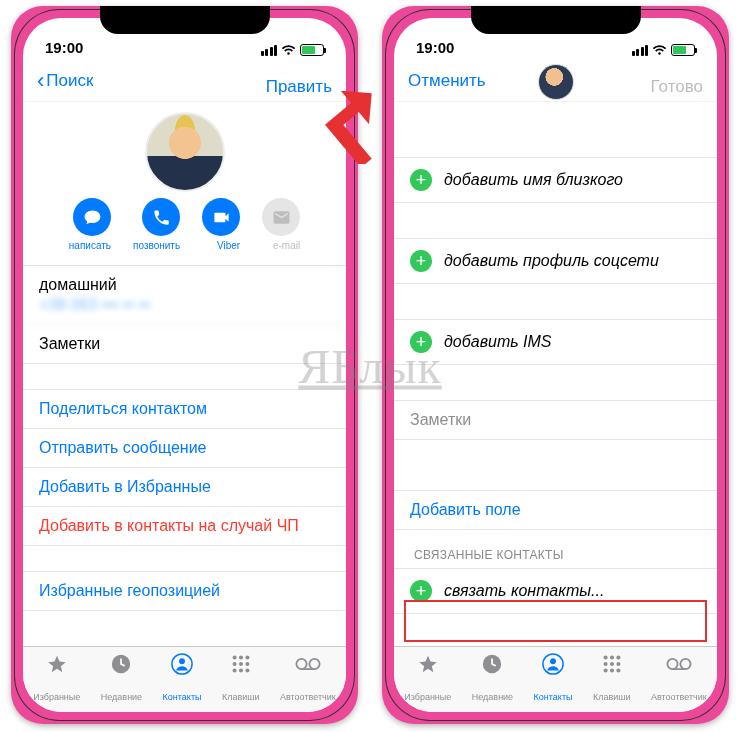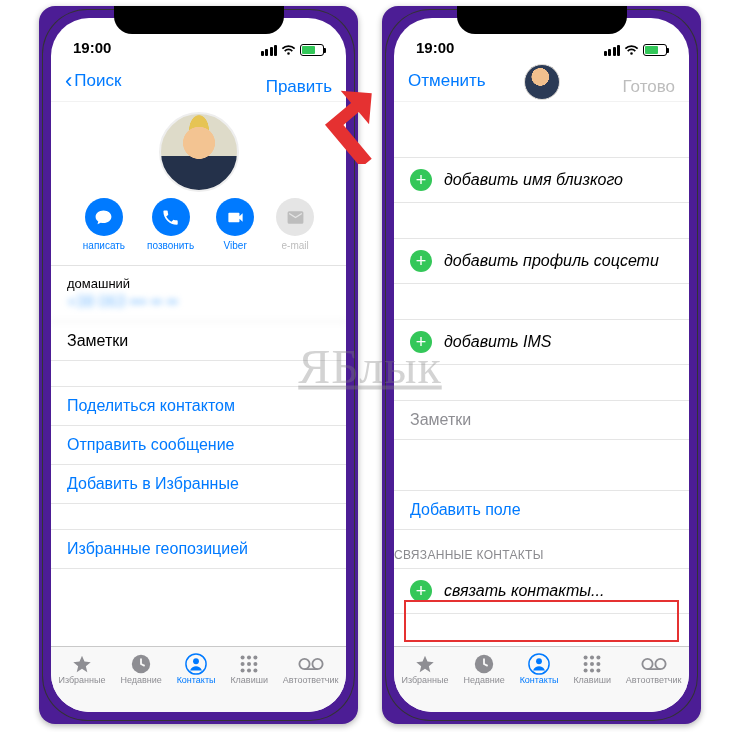--- a/index.html
+++ b/index.html
@@ -1,20 +1,20 @@
 <!DOCTYPE html>
 <html><head>
 <meta charset="utf-8">
 <style>
   * { box-sizing: border-box; margin: 0; padding: 0; font-family: -apple-system, "Helvetica Neue", Arial, sans-serif; }
   body { background: #fff; width: 740px; height: 732px; position: relative; }
   .phones { display: flex; gap: 24px; justify-content: center; padding: 6px 0; }
   .phone {
-    width: 319px; height: 718px; background: #4c1d95;
-    border-radius: 16px; padding: 12px; position: relative;
+    width: 347px; height: 718px; background: #ec4899;
+    border-radius: 32px; padding: 12px; position: relative;
     box-shadow: 0 2px 6px rgba(0,0,0,.3);
   }
   .phone::after {
     content:""; position:absolute; inset:3px; border-radius:45px;
     box-shadow: inset 0 0 0 1px #333; pointer-events:none;
   }
   .screen {
     width: 100%; height: 100%; background: #fff;
     border-radius: 38px; overflow: hidden; position: relative;
     display:flex; flex-direction:column;
@@ -68,61 +68,61 @@
       radial-gradient(circle at 50% 38%, #f3c492 0 26%, transparent 27%),
       radial-gradient(ellipse at 50% 22%, #e6c454 0 18%, transparent 19%),
       linear-gradient(180deg, #dedbc9 0 55%, #24314a 55% 100%);
     border: 2px solid #eee;
   }
   .contact-name { text-align:center; font-size:24px; font-weight:400; margin-bottom:10px; }
   .action-row {
     display:flex; justify-content:center; gap:22px; padding-bottom:14px;
     border-bottom:.5px solid #e2e2e2;
   }
-  .action { display:flex; flex-direction:column; align-items:center; gap:4px; }
+  .action { display:flex; flex-direction:column; align-items:flex-end; gap:4px; }
   .action .circ {
     width:38px; height:38px; border-radius:50%; background:#007aff;
     display:flex; align-items:center; justify-content:center;
   }
   .action.disabled .circ { background:#e5e5e5; }
   .action .circ svg { width:19px; height:19px; fill:#fff; }
   .action.disabled .circ svg { fill:#bdbdbd; }
   .action-label { font-size:10px; color:#007aff; }
   .action.disabled .action-label { color:#bdbdbd; }
   .cell {
     padding: 10px 16px; border-bottom:.5px solid #e5e5e5;
     font-size:16px; color:#007aff; background:#fff;
   }
   .cell.black { color:#000; }
   .cell.red { color:#ff3b30; }
-  .cell.small-label { font-size:13px; color:#000; padding-bottom:2px; border-bottom:none; }
+  .cell.small-label { font-size:16px; color:#000; padding-bottom:2px; border-bottom:none; }
   .blur-val { color:#7fbfff; filter: blur(3px); font-size:16px; padding:0 16px 10px; border-bottom:.5px solid #e5e5e5; }
   .spacer { height:26px; background:#fff; border-bottom:.5px solid #e5e5e5; }
   
   .edit-list { background:#fff; }
   .edit-row {
     display:flex; align-items:center; gap:12px;
     padding:11px 16px; border-bottom:.5px solid #e5e5e5; font-size:16px;
   }
   .edit-row .plus {
     width:22px; height:22px; border-radius:50%; background:#34c759;
     display:flex; align-items:center; justify-content:center; color:#fff;
     font-size:18px; line-height:1; flex-shrink:0;
   }
   .edit-row .label { color:#000;font-style:italic; }
   .gap-row { height:36px; border-bottom:.5px solid #e5e5e5; }
-  .section-header { padding:18px 0 6px; font-size:12px; color:#8a8a8e; letter-spacing:.3px; }
+  .section-header { padding:18px 20px 6px; font-size:12px; color:#8a8a8e; letter-spacing:.3px; }
   .cell.notes { color:#8e8e93; font-size:16px; }
   .red-outline { position:absolute; border:2px solid #e53131; pointer-events:none; }
   
   .tabbar {
     height:66px; border-top:.5px solid #c9c9c9; background:#f8f8f8;
     display:flex; justify-content:space-around; padding-top:6px;
   }
-  .tab { display:flex; flex-direction:column; align-items:center; gap:0; color:#8e8e93; font-size:9px; }
+  .tab { display:flex; flex-direction:column; align-items:center; gap:17px; color:#8e8e93; font-size:9px; }
   .tab.active { color:#007aff; }
   .tab .ticon { width:26px; height:22px; display:flex; align-items:center; justify-content:center; }
   .tab .ticon svg { fill: currentColor; }
   
   .arrow {
     position:absolute; top:84px; left:322px; z-index:60;
     width:70px; height:80px; pointer-events:none;
   }
   
   .watermark {
@@ -206,20 +206,21 @@
         </div>
 
         <div class="cell small-label">домашний</div>
         <div class="blur-val">+38 063 ••• •• ••</div>
         <div class="cell black" style="border-bottom:.5px solid #e5e5e5;">Заметки</div>
         <div class="spacer"></div>
 
         <div class="cell">Поделиться контактом</div>
         <div class="cell">Отправить сообщение</div>
         <div class="cell">Добавить в Избранные</div>
+        <div class="cell red">Добавить в контакты на случай ЧП</div>
         <div class="spacer"></div>
         <div class="cell">Избранные геопозицией</div>
 
       </div>
 
       <div class="tabbar">
         <div class="tab">
           <div class="ticon">
               <svg width="24" height="22" viewBox="0 0 24 24">
                 <path d="M12 17.3L6.2 21l1.6-6.6L2.5 10l6.8-.6L12 3l2.7 6.4 6.8.6-5.3 4.4 1.6 6.6z"></path>

